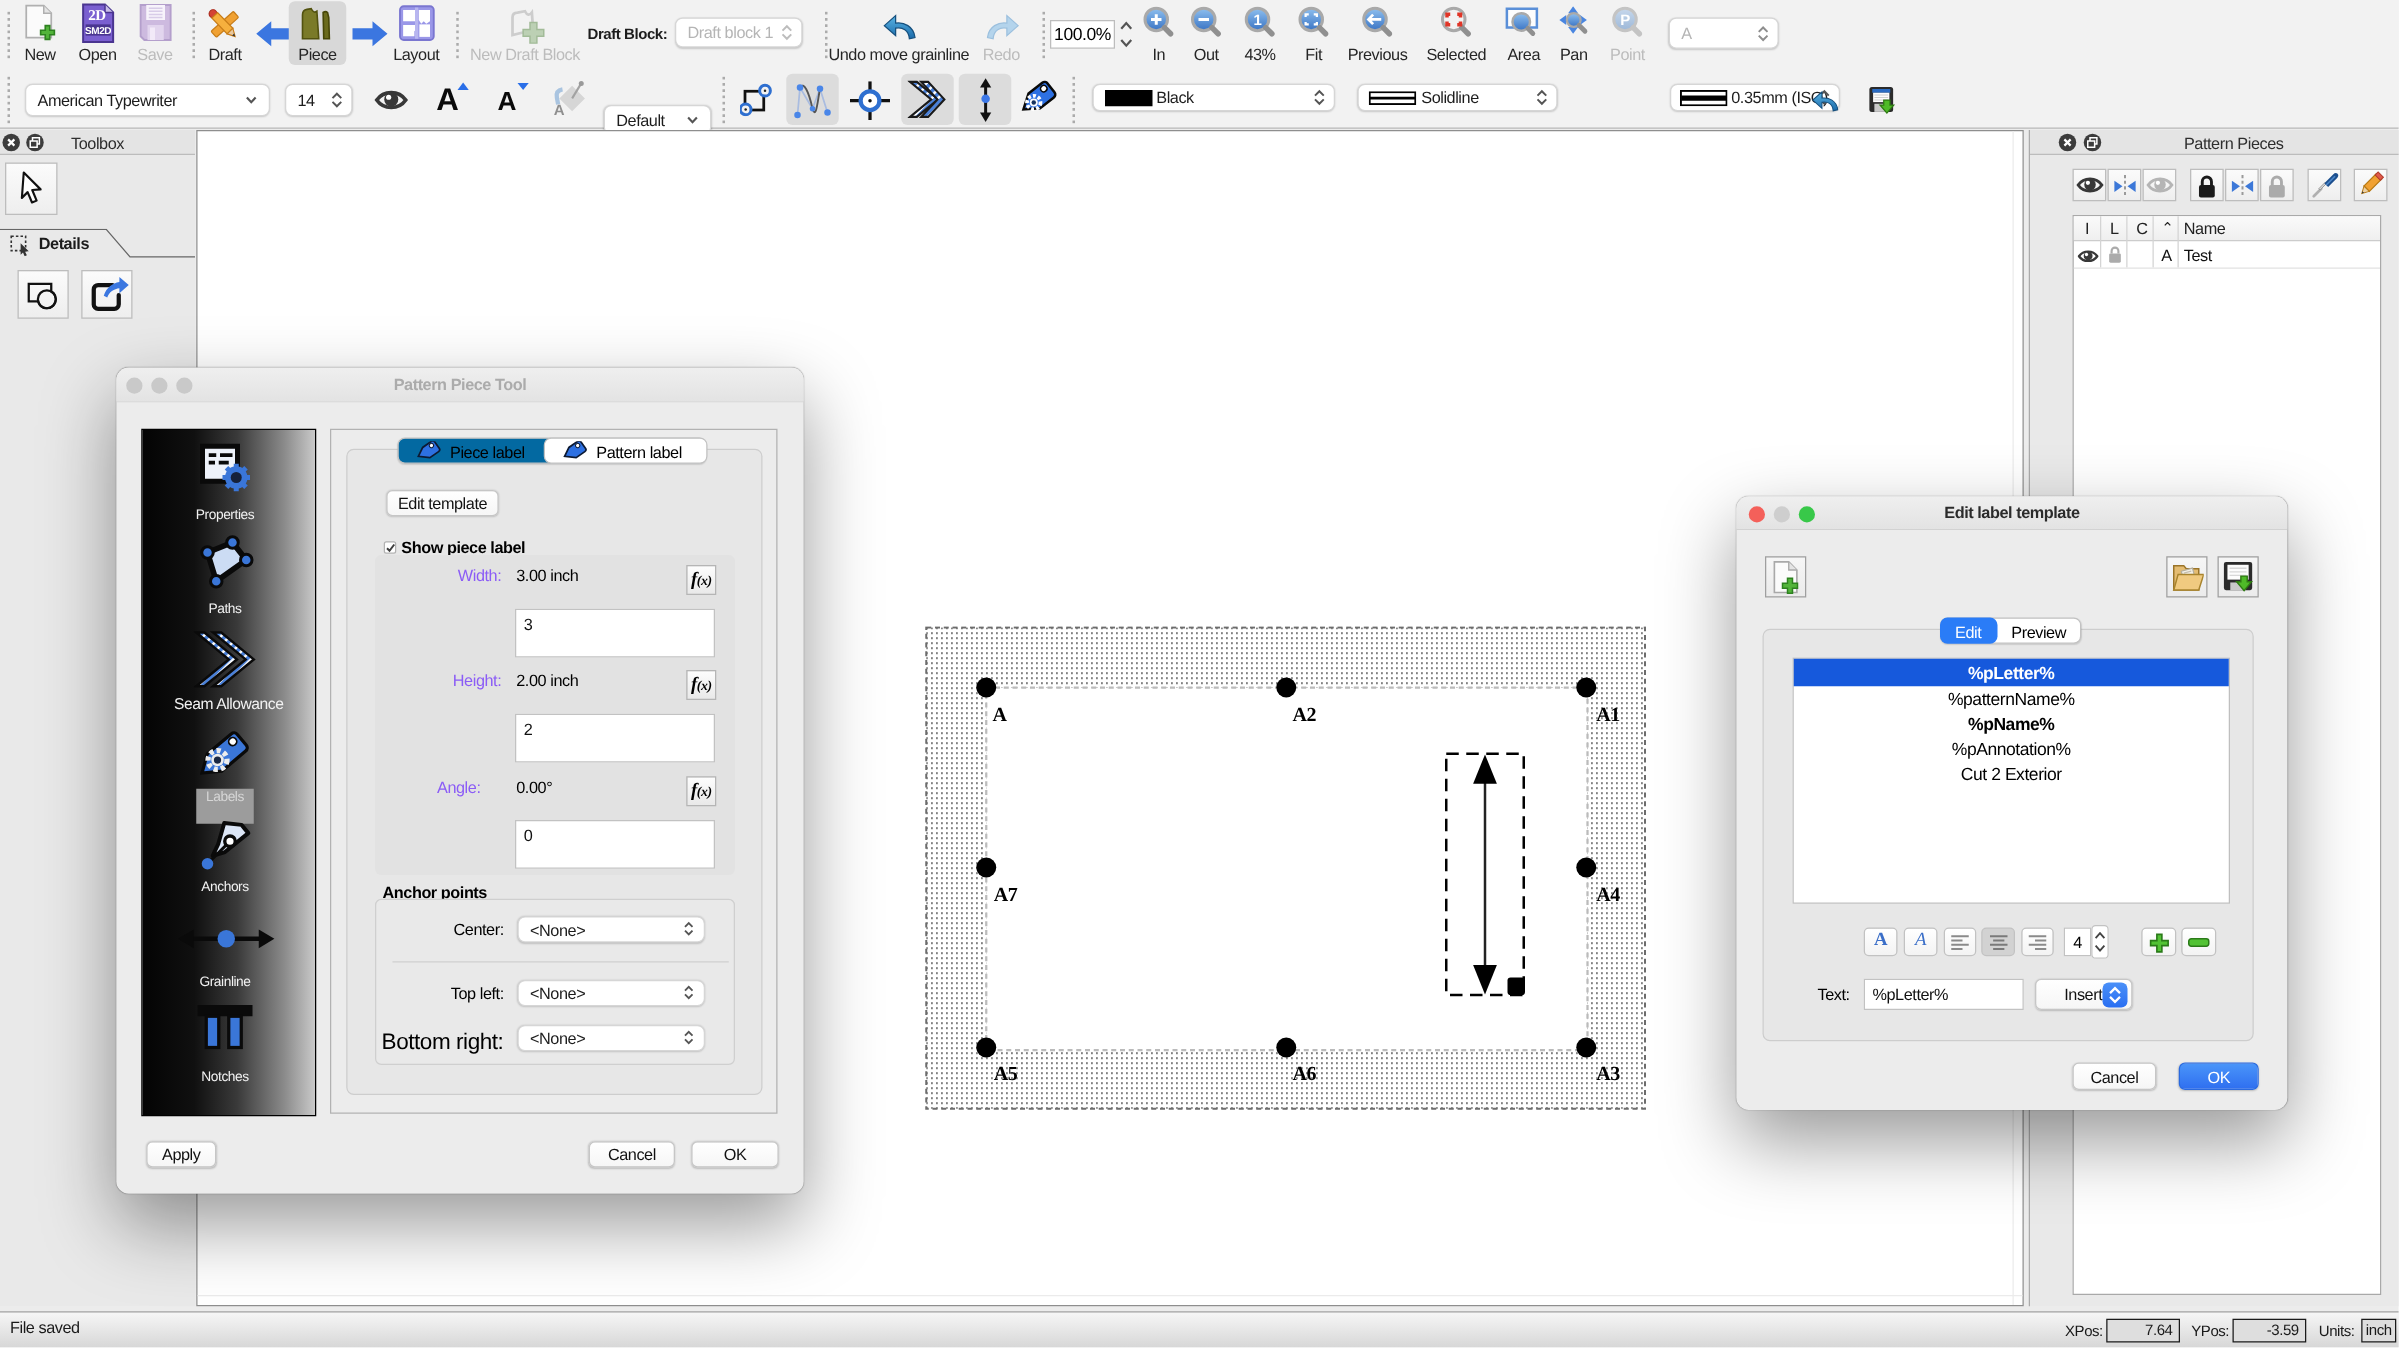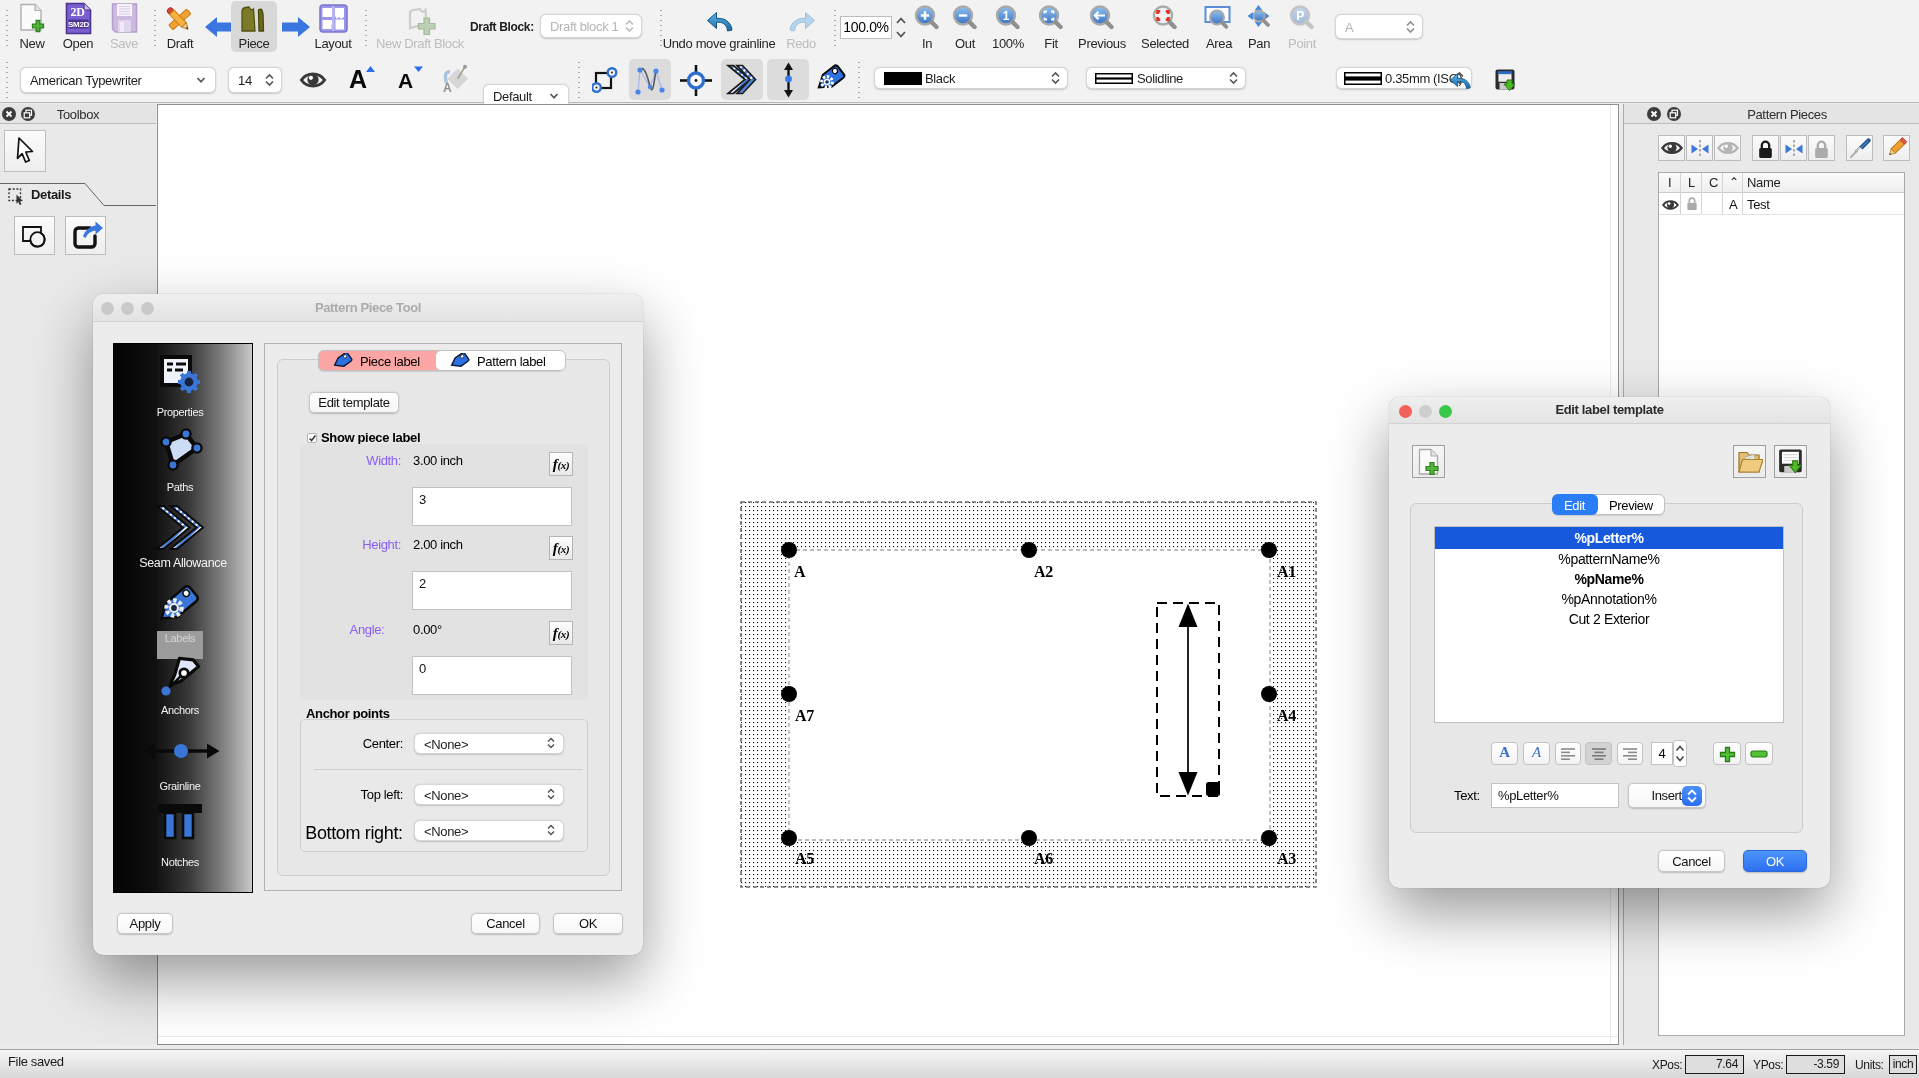--- a/index.html
+++ b/index.html
@@ -198,21 +198,21 @@
   <div class="tlabel" style="left:927px;top:36px">In</div>
   <svg class="abs" style="left:952px;top:5px" width="25" height="25" viewBox="0 0 25 25">
         <use href="#maglens"></use>
         <path d="M6.8 10.5 H15.2" stroke="#fff" stroke-width="2.4"></path>
       </svg>
   <div class="tlabel" style="left:965px;top:36px">Out</div>
   <svg class="abs" style="left:995px;top:5px" width="25" height="25" viewBox="0 0 25 25">
         <use href="#maglens"></use>
         <text x="11" y="15" font-size="12" font-weight="bold" fill="#fff" text-anchor="middle">1</text>
       </svg>
-  <div class="tlabel" style="left:1008px;top:36px">100%</div>
+  <div class="tlabel" style="left:1008px;top:36px">43%</div>
   <svg class="abs" style="left:1038px;top:5px" width="25" height="25" viewBox="0 0 25 25">
         <use href="#maglens"></use>
         <g fill="none" stroke="#fff" stroke-width="1.8">
           <path d="M6.5 8.5 v-2 h2.5"></path>
           <path d="M13 6.5 h2.5 v2"></path>
           <path d="M15.5 12.5 v2 H13"></path>
           <path d="M9 14.5 H6.5 v-2"></path>
         </g>
       </svg>
   <div class="tlabel" style="left:1051px;top:36px">Fit</div>
@@ -635,21 +635,21 @@
     <div class="slabel" style="left:66px;top:436px">Grainline</div>
     <svg class="abs" style="left:42px;top:457px" width="48" height="46" viewBox="0 0 48 46">
           <rect x="2" y="3" width="44" height="9" fill="#0a0a0a"></rect>
           <rect x="9" y="12" width="10" height="25" fill="#3a76d8" stroke="#0a0a0a" stroke-width="2.6"></rect>
           <rect x="27" y="12" width="10" height="25" fill="#3a76d8" stroke="#0a0a0a" stroke-width="2.6"></rect>
         </svg>
     <div class="slabel" style="left:66px;top:512px">Notches</div>
   </div>
   <div class="gframe" style="left:171px;top:49px;width:358px;height:548px"></div>
   <div class="pane" style="left:184px;top:65px;width:333px;height:517px;background:#e7e7e7"></div>
-  <div id="tabs1" class="abs" style="left:225px;top:56px;width:247px;height:21px;border:1px solid #c2c2c2;border-radius:6px;background:#fca5a5;box-shadow:0 .5px 1px rgba(0,0,0,.12)">
+  <div id="tabs1" class="abs" style="left:225px;top:56px;width:247px;height:21px;border:1px solid #c2c2c2;border-radius:6px;background:#0369a1;box-shadow:0 .5px 1px rgba(0,0,0,.12)">
     <div class="abs" style="left:116px;top:-1px;width:131px;height:21px;background:#fff;border:1px solid #c2c2c2;border-radius:6px"></div>
     <svg class="abs" style="left:13px;top:2px" width="24" height="17" viewBox="0 0 30 22">
           <use href="#tagsym"></use>
         </svg>
     <span class="abs" style="left:41px;top:3px;font-size:13px">Piece label</span>
     <svg class="abs" style="left:130px;top:2px" width="24" height="17" viewBox="0 0 30 22">
           <use href="#tagsym"></use>
         </svg>
     <span class="abs" style="left:158px;top:3px;font-size:13px">Pattern label</span>
   </div>

